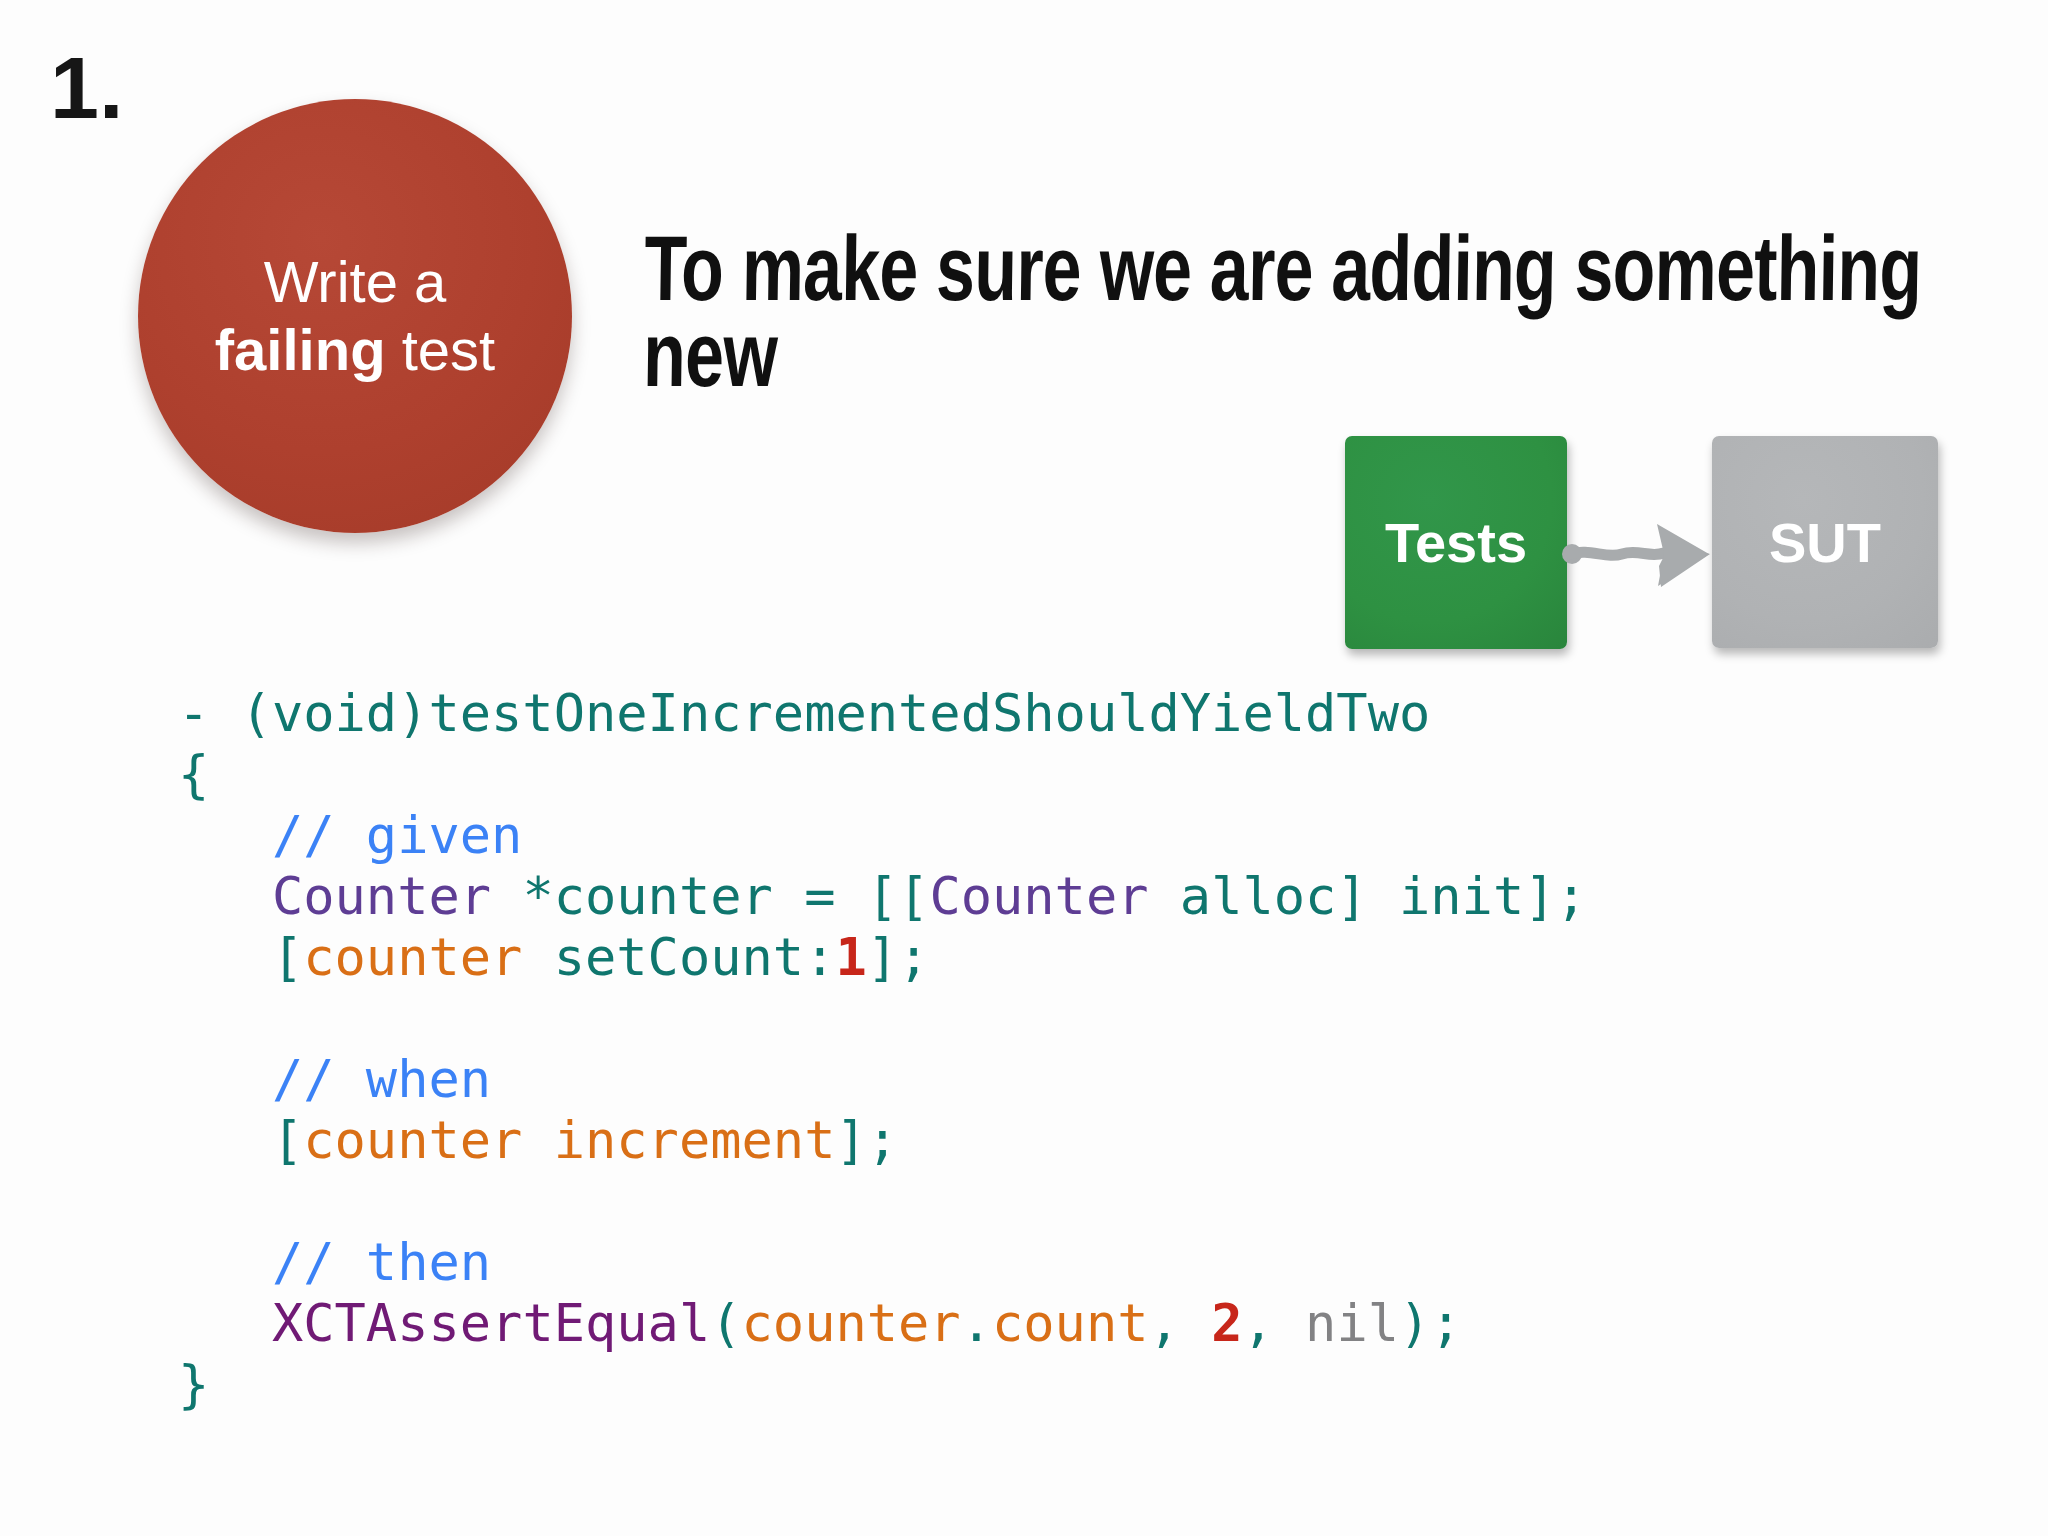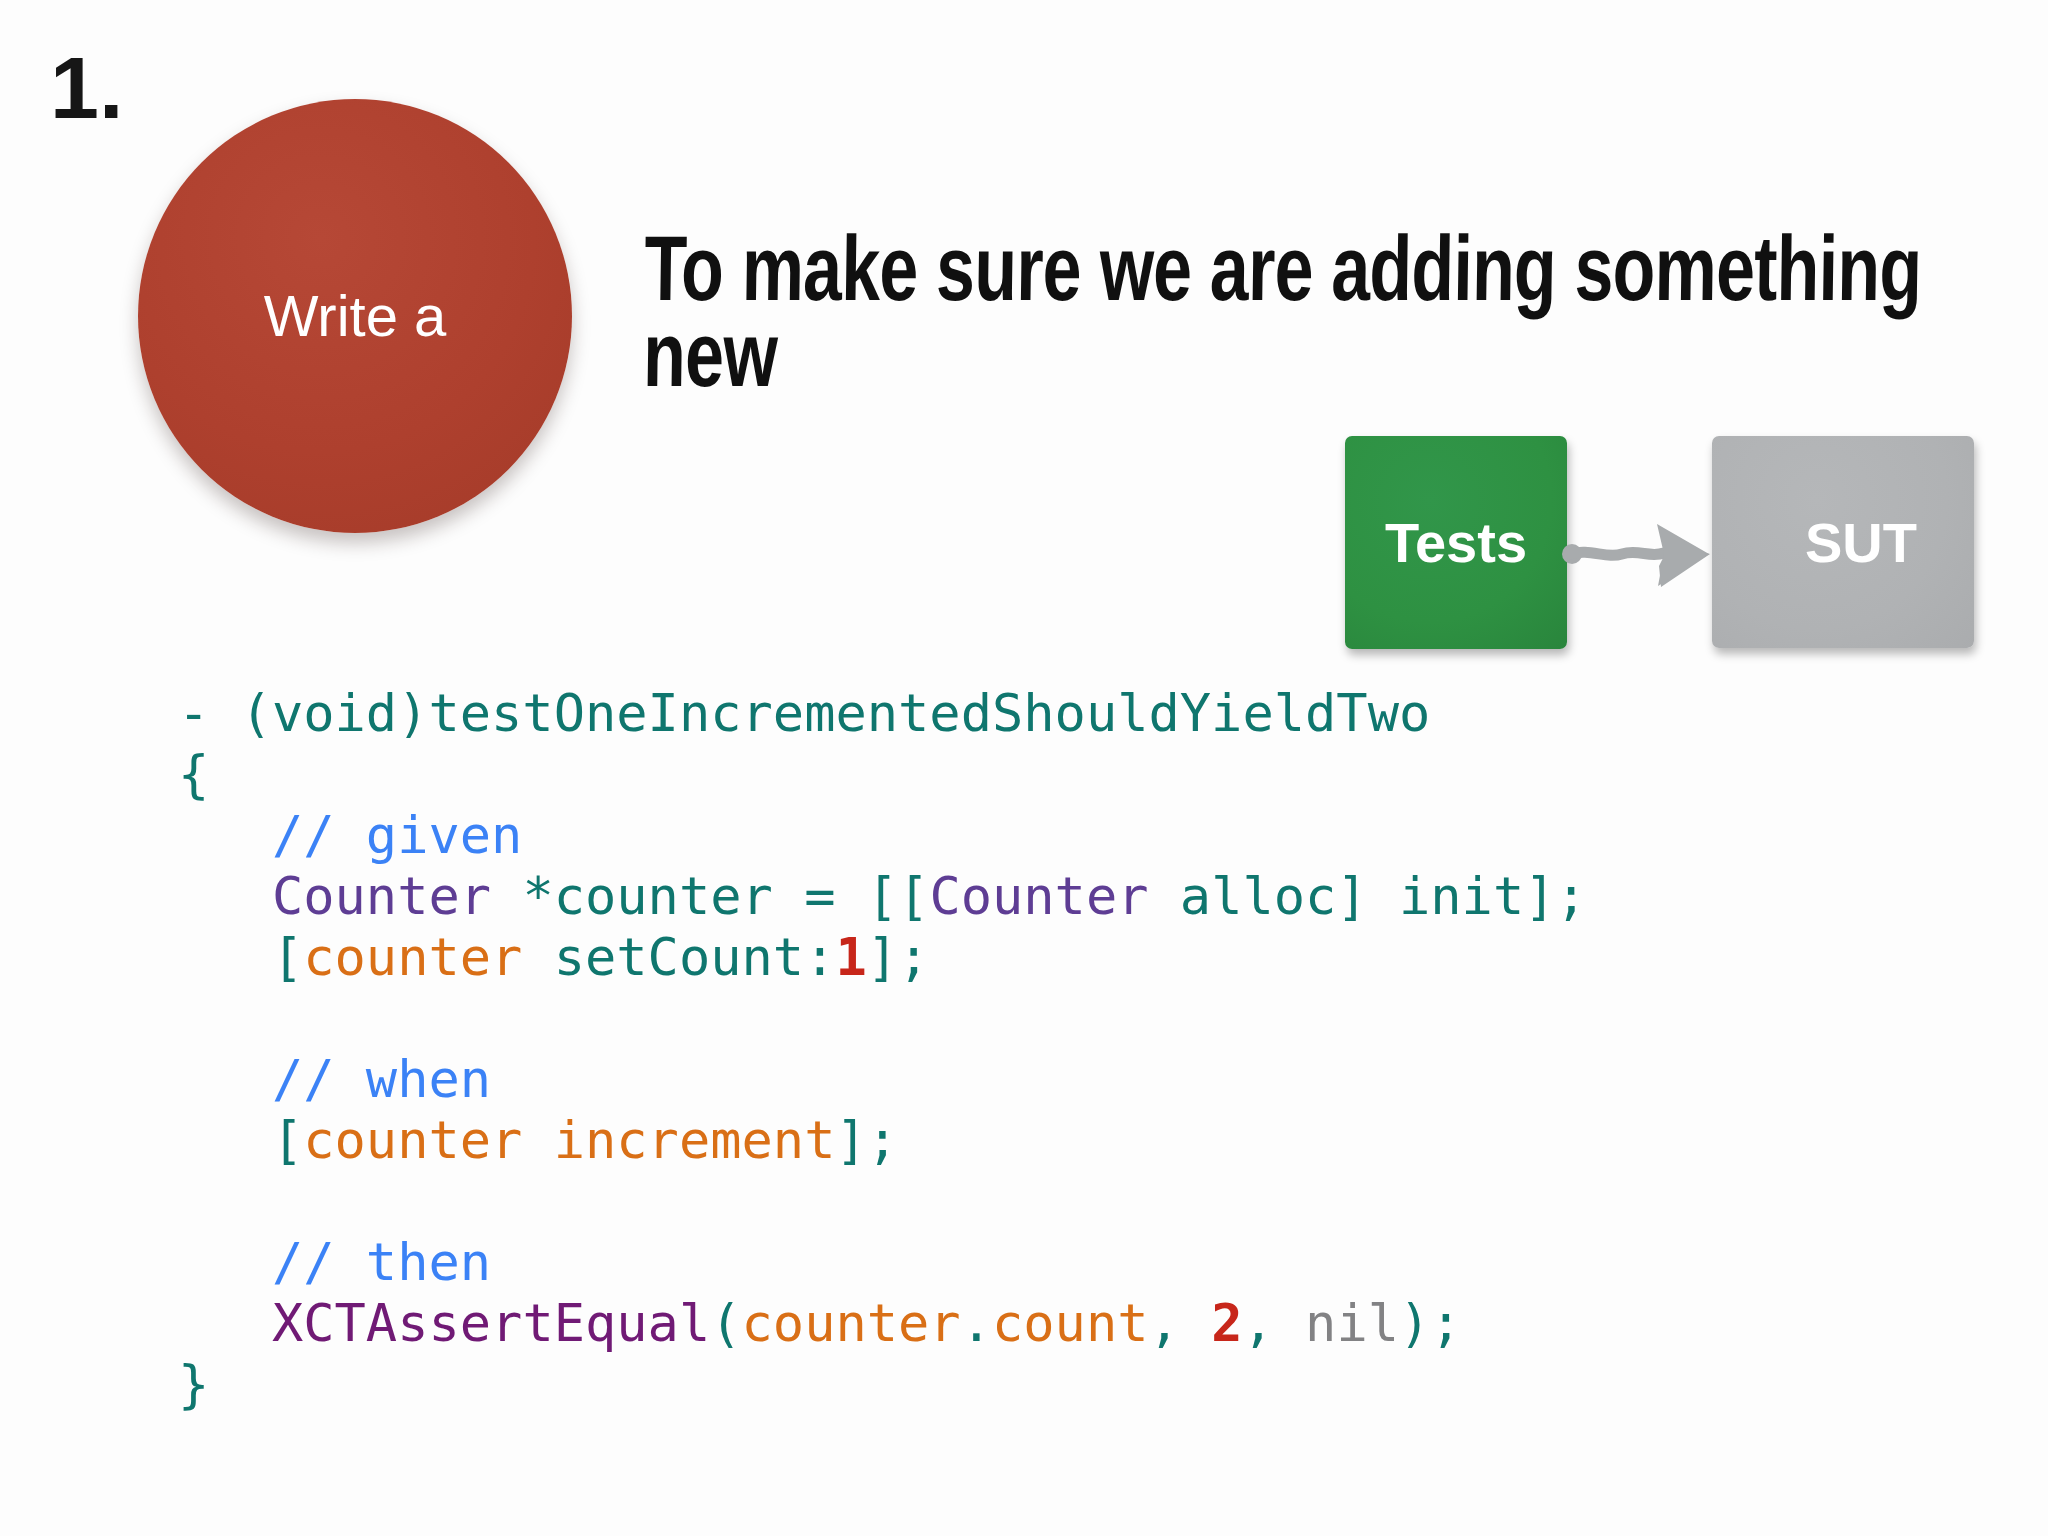--- a/index.html
+++ b/index.html
@@ -46,21 +46,20 @@
   }
   .box-tests {
     left: 1345px; top: 436px; width: 222px; height: 213px;
     background: radial-gradient(circle at 38% 30%, #31964a 0%, #2e9142 60%, #29853c 100%);
     box-shadow: 2px 6px 10px rgba(0,0,0,0.28);
   }
   .box-sut {
     left: 1712px; top: 436px; width: 226px; height: 212px;
     background: radial-gradient(circle at 40% 30%, #b5b7b9 0%, #b0b2b4 60%, #aaacae 100%);
     box-shadow: 2px 6px 10px rgba(0,0,0,0.28);
-    padding-left: 36px;
   }
 
   .arrow-svg { position: absolute; left: 1558px; top: 498px; }
 
   .code {
     position: absolute; left: 178px; top: 683px;
     margin: 0;
     font-family: "DejaVu Sans Mono", monospace;
     font-size: 52px;
     white-space: pre;
@@ -77,20 +76,21 @@
 </head>
 <body>
 
 <div class="slide">
 
   <div class="step-number">1.</div>
 
   <div class="circle">
     <div class="circle-text">
       <div>Write a</div>
+      <div><span class="bold">failing</span><span> test</span></div>
     </div>
   </div>
 
   <div class="heading">
     <div>To make sure we are adding something</div>
     <div>new</div>
   </div>
 
   <div class="box box-tests">
     <span>Tests</span>

